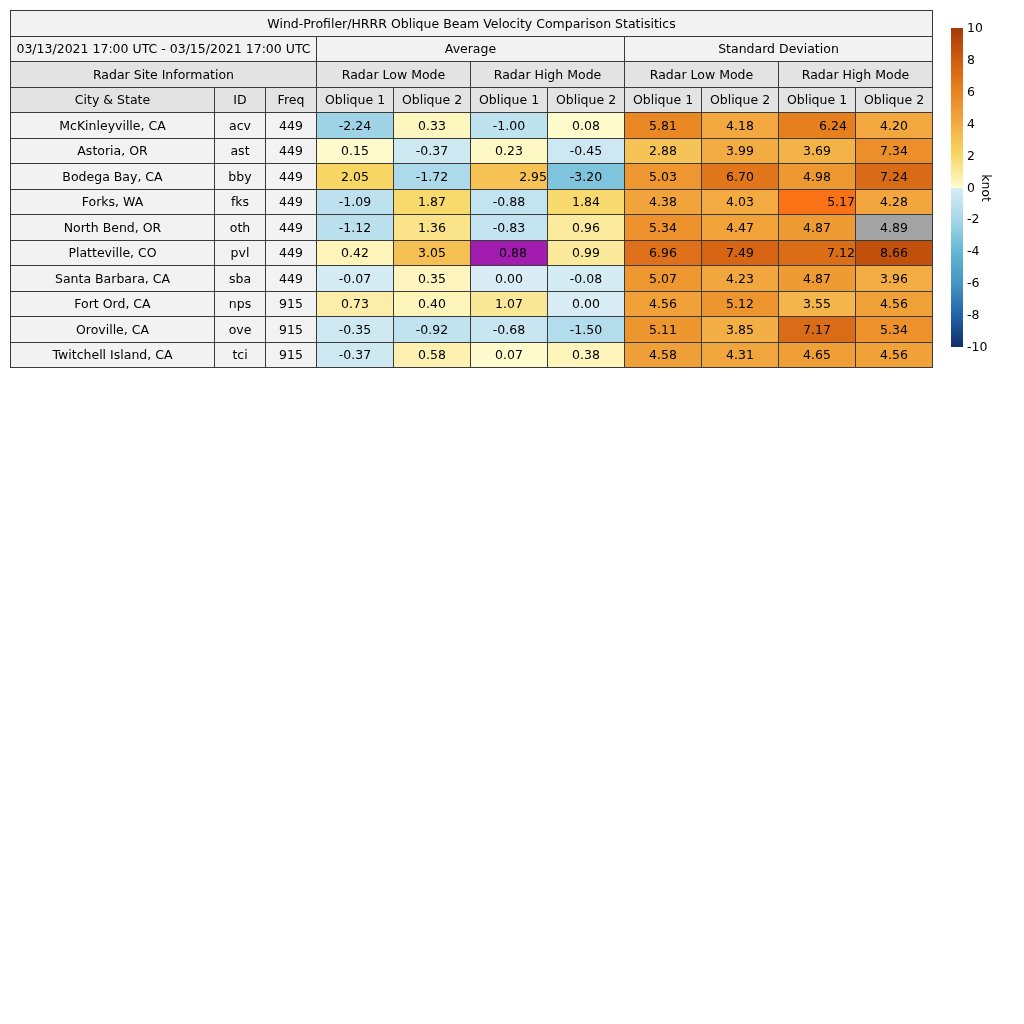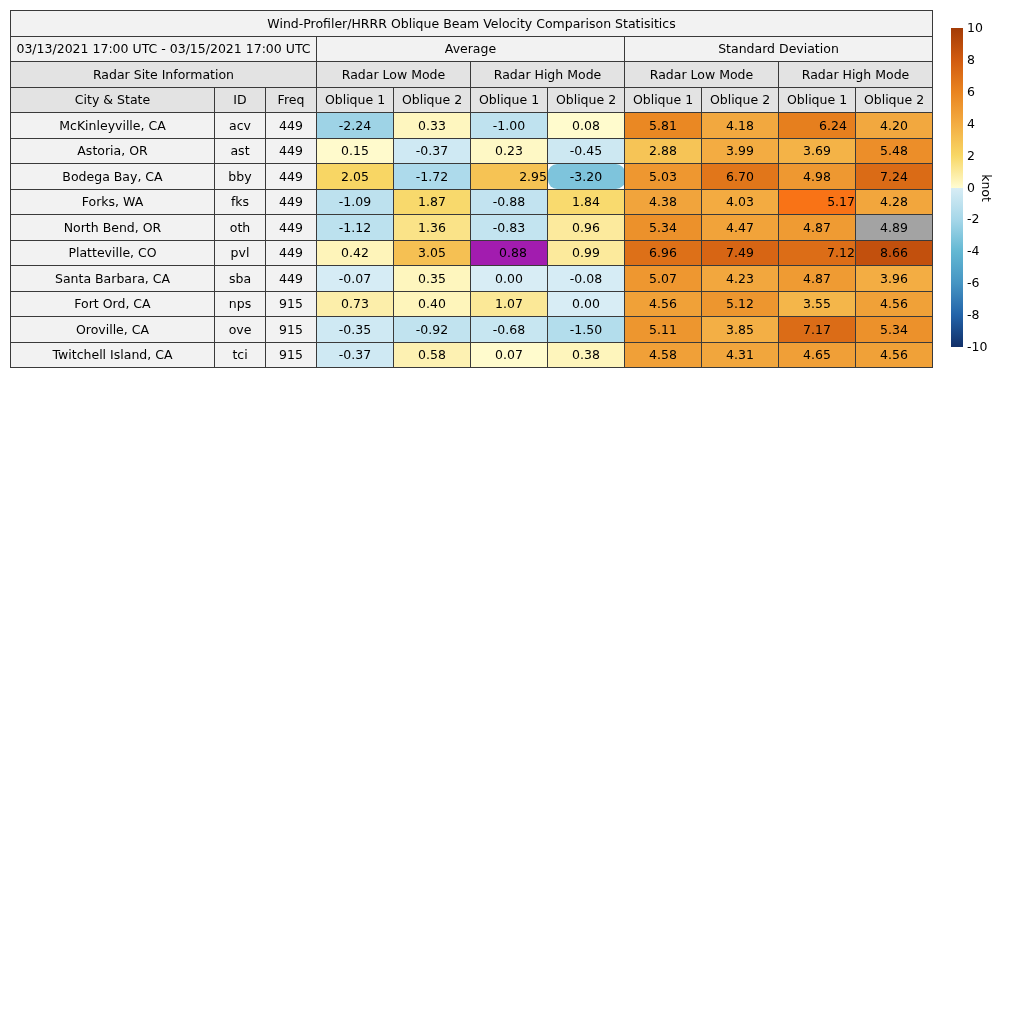--- a/index.html
+++ b/index.html
@@ -131,30 +131,30 @@
           <td class="label-cell">Astoria, OR</td>
           <td class="label-cell">ast</td>
           <td class="label-cell">449</td>
           <td class="value-cell" style="background: rgb(255, 250, 204);">0.15</td>
           <td class="value-cell" style="background: rgb(207, 233, 243);">-0.37</td>
           <td class="value-cell" style="background: rgb(254, 248, 197);">0.23</td>
           <td class="value-cell" style="background: rgb(205, 232, 242);">-0.45</td>
           <td class="value-cell" style="background: rgb(246, 196, 86);">2.88</td>
           <td class="value-cell" style="background: rgb(243, 172, 66);">3.99</td>
           <td class="value-cell" style="background: rgb(244, 179, 71);">3.69</td>
-          <td class="value-cell" style="background: rgb(236, 142, 41);">5.48</td>
+          <td class="value-cell" style="background: rgb(236, 142, 41);">7.34</td>
         </tr>
         <tr>
           <td class="label-cell">Bodega Bay, CA</td>
           <td class="label-cell">bby</td>
           <td class="label-cell">449</td>
           <td class="value-cell" style="background: rgb(248, 214, 100);">2.05</td>
           <td class="value-cell" style="background: rgb(173, 218, 235);">-1.72</td>
           <td class="value-cell" style="background: rgb(246, 195, 84); text-align: right;">2.95</td>
-          <td class="value-cell" style="background: rgb(126, 196, 220); border-radius: 9px;">-3.20</td>
+          <td class="value-cell" style="background: rgb(126, 196, 220);">-3.20</td>
           <td class="value-cell" style="background: rgb(238, 151, 48);">5.03</td>
           <td class="value-cell" style="background: rgb(225, 118, 26);">6.70</td>
           <td class="value-cell" style="background: rgb(238, 152, 49);">4.98</td>
           <td class="value-cell" style="background: rgb(218, 107, 22);">7.24</td>
         </tr>
         <tr>
           <td class="label-cell">Forks, WA</td>
           <td class="label-cell">fks</td>
           <td class="label-cell">449</td>
           <td class="value-cell" style="background: rgb(189, 225, 238);">-1.09</td>

